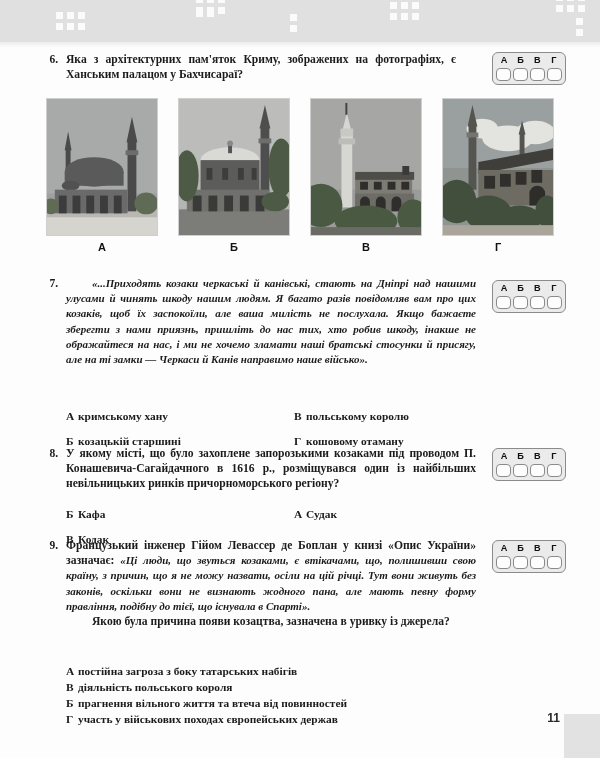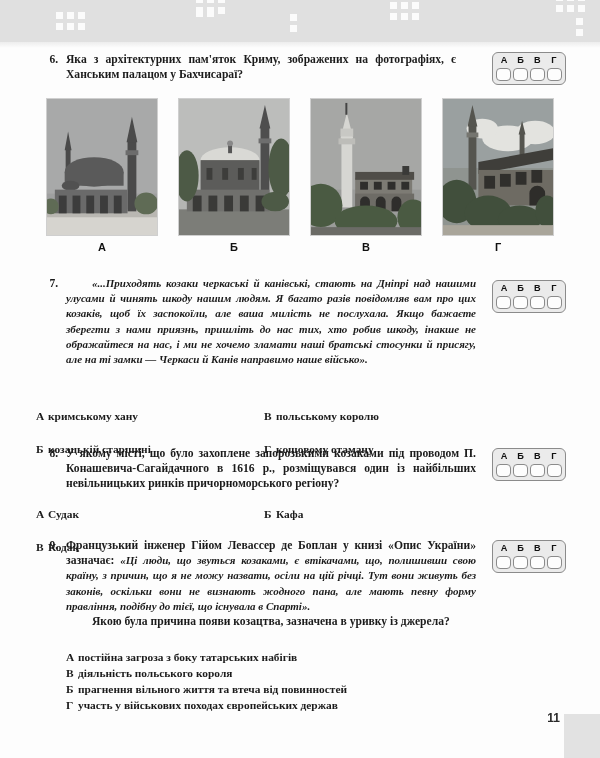--- a/index.html
+++ b/index.html
@@ -76,24 +76,25 @@
     font-weight: bold;
     font-style: normal;
     text-indent: 26px;
     text-align: justify;
     font-size: 11.6px;
     line-height: 15.2px;
   }
 
   
   .opts2 {
+    margin-left: 30px;
     margin-top: 3px;
     display: grid;
     grid-template-columns: 228px 1fr;
-    row-gap: 18px;
+    row-gap: 10px;
   }
   .opts1 {
     margin-left: 30px;
     margin-top: 3px;
     display: grid;
     grid-template-columns: 1fr;
     row-gap: 1px;
   }
   .opt {
     font-size: 11.4px;
@@ -464,22 +465,22 @@
     </div>
     <div class="cells">
       <span></span>
       <span></span>
       <span></span>
       <span></span>
     </div>
   </div>
 
   <div class="opts2" style="position:absolute; left:36px; top:504px; width:440px;">
+    <div class="opt"><span class="lt">Б</span><span class="tx">Кафа</span></div>
     <div class="opt"><span class="lt">А</span><span class="tx">Судак</span></div>
-    <div class="opt"><span class="lt">Б</span><span class="tx">Кафа</span></div>
     <div class="opt"><span class="lt">В</span><span class="tx">Кодак</span></div>
   </div>
 
   <div class="qblock" style="left:36px; top:538px; width:440px;">
     <div class="qnum">9.</div>
     <div class="qbody"><span>Французький інженер Гійом Левассер де Боплан у книзі «Опис України» зазначає: </span><span class="quote-cont">«Ці люди, що звуться козаками, є втікачами, що, полишивши свою країну, з причин, що я не можу назвати, осіли на цій річці. Тут вони живуть без законів, оскільки вони не визнають жодного пана, але мають певну форму правління, подібну до тієї, що існувала в Спарті».</span></div>
     <div class="qbody lead-in" style="margin-left:30px;">Якою була причина появи козацтва, зазначена в уривку із джерела?</div>
   </div>
 
   <div class="abvg" style="left:492px; top:540px;">
@@ -490,21 +491,21 @@
       <span>Г</span>
     </div>
     <div class="cells">
       <span></span>
       <span></span>
       <span></span>
       <span></span>
     </div>
   </div>
 
-  <div class="opts1" style="position:absolute; left:36px; top:647px; width:440px;">
+  <div class="opts1" style="position:absolute; left:36px; top:661px; width:440px;">
     <div class="opt"><span class="lt">А</span><span class="tx">постійна загроза з боку татарських набігів</span></div>
     <div class="opt"><span class="lt">В</span><span class="tx">діяльність польського короля</span></div>
     <div class="opt"><span class="lt">Б</span><span class="tx">прагнення вільного життя та втеча від повинностей</span></div>
     <div class="opt"><span class="lt">Г</span><span class="tx">участь у військових походах європейських держав</span></div>
   </div>
 
   <div class="page-num">11</div>
   <div class="corner-block"></div>
 
 </div>

